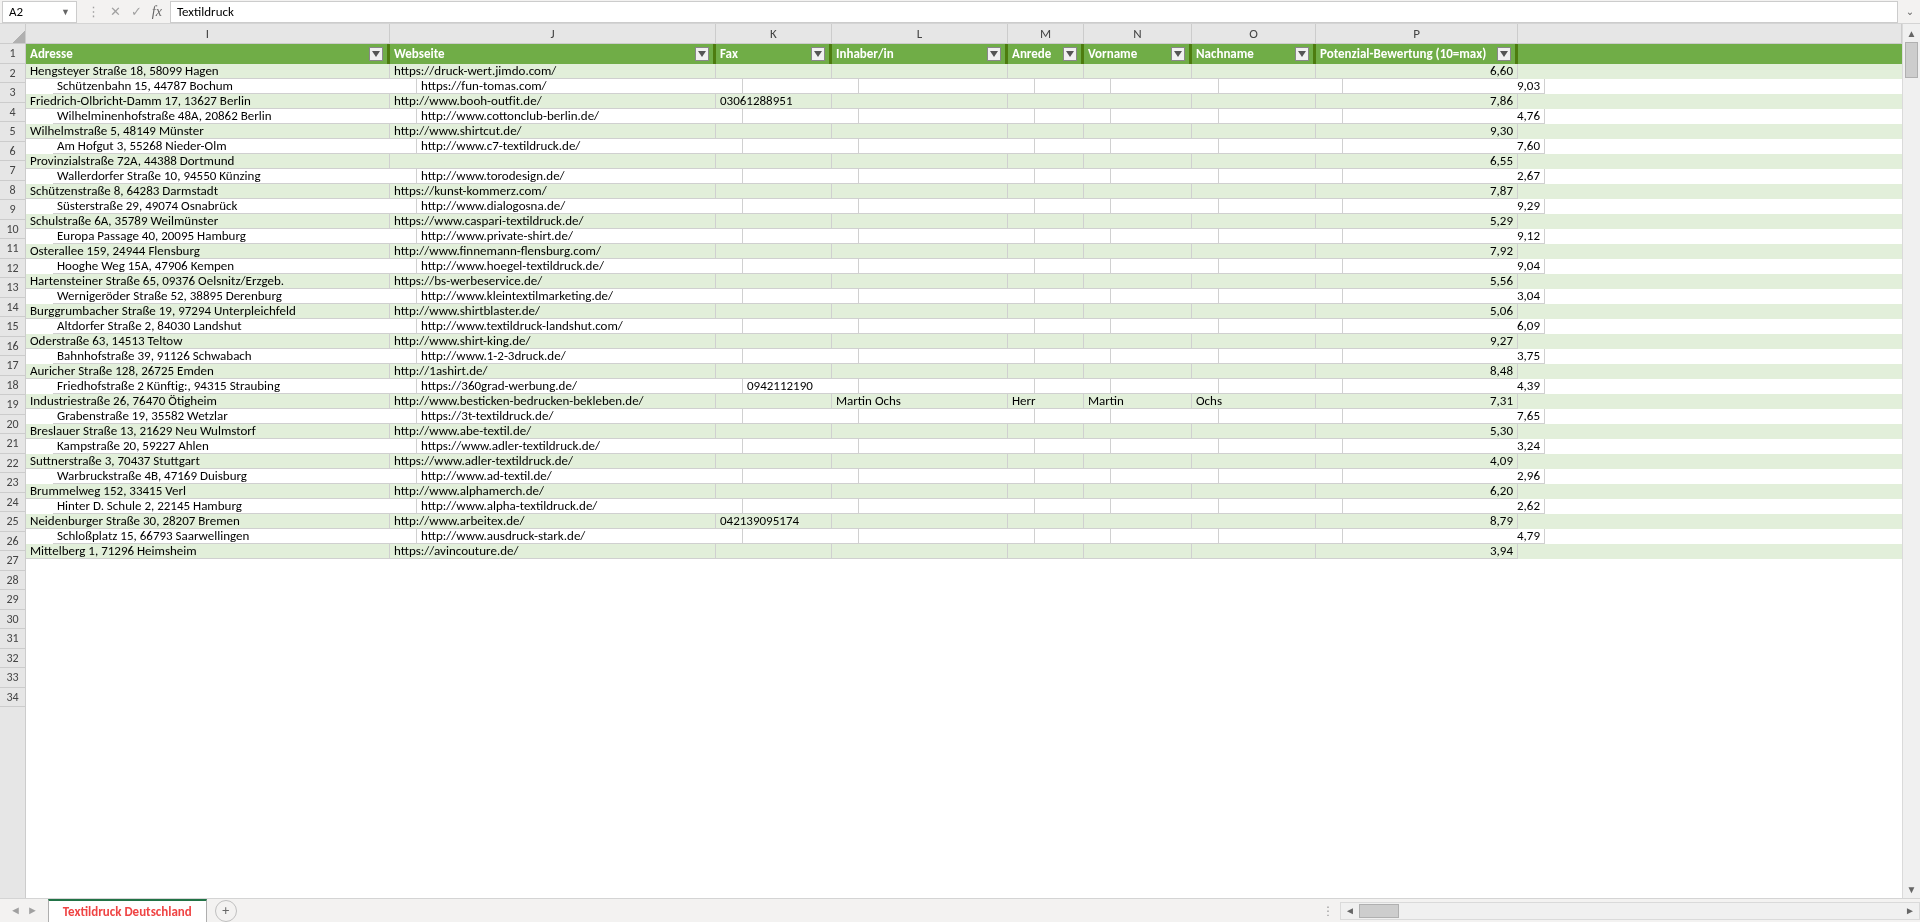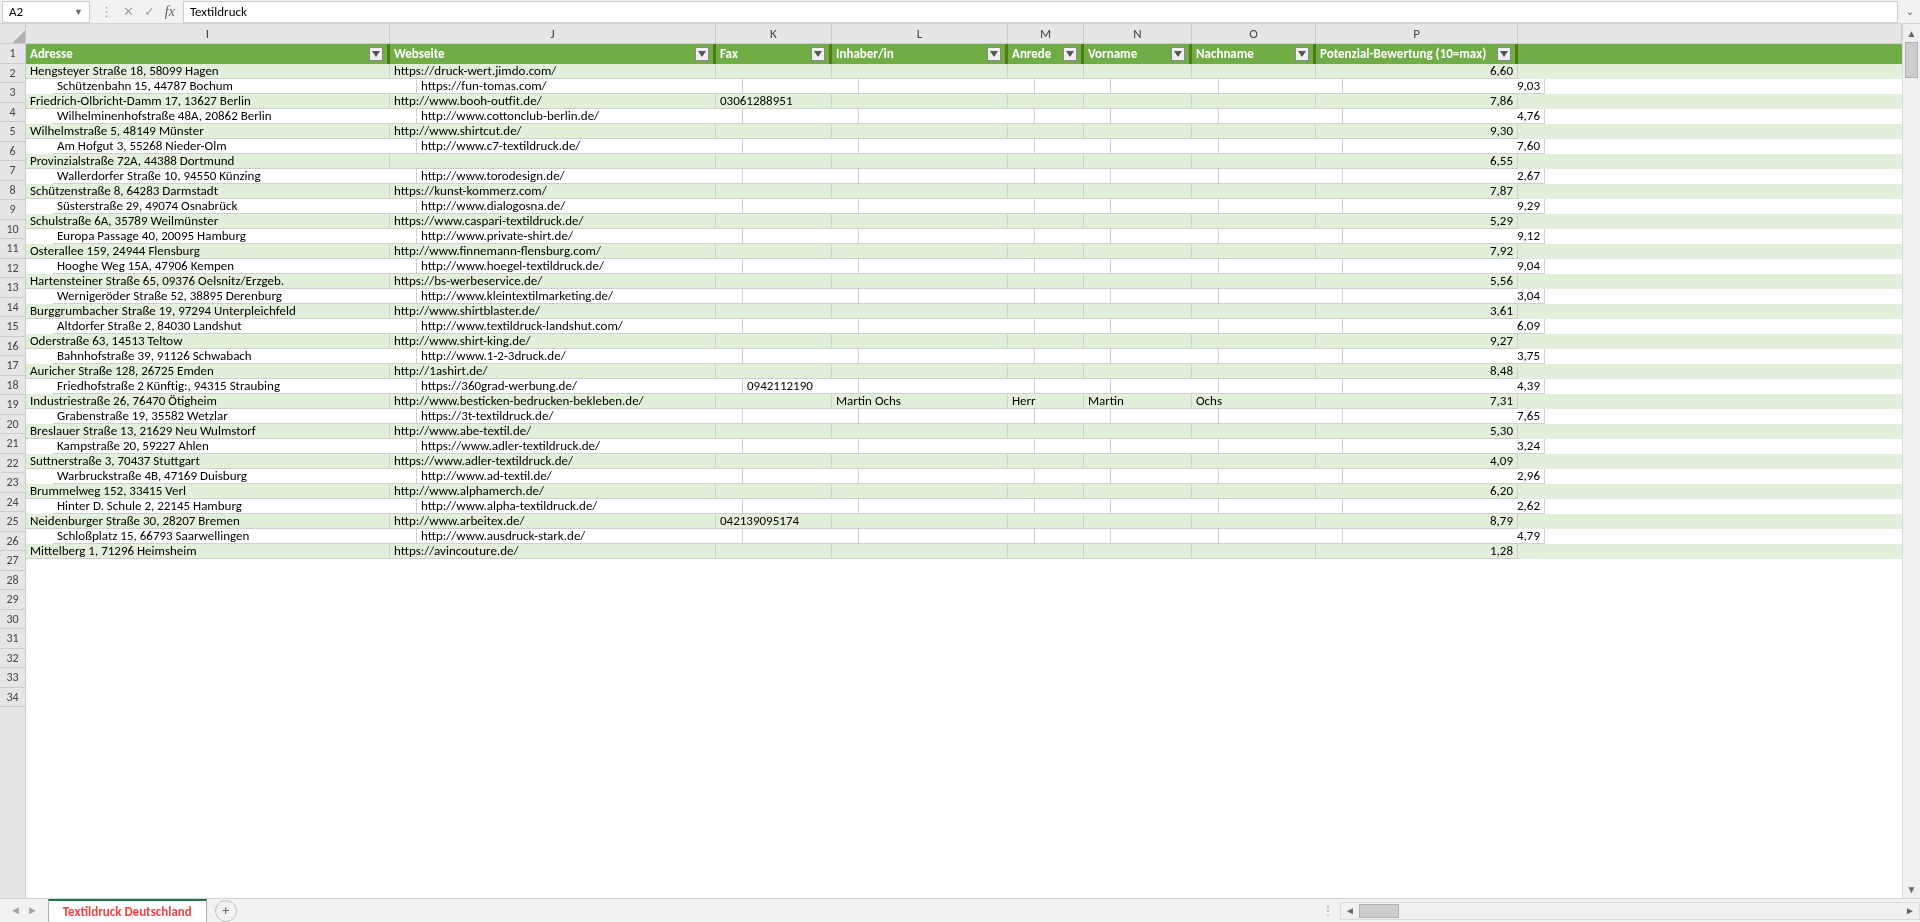--- a/index.html
+++ b/index.html
@@ -1,20 +1,20 @@
 <!DOCTYPE html>
 <html><head>
 <meta charset="utf-8">
 <style>
 * { margin: 0; padding: 0; box-sizing: border-box; }
 body { font-family: Calibri, Arial, sans-serif; font-size: 14px; background: #fff; overflow: hidden; user-select: none; }
 
 
 .fbar { height: 24px; display: flex; align-items: center; border-bottom: 1px solid #d4d4d4; background: #f3f2f1; }
-.namebox { width: 88px; height: 22px; border: 1px solid #ccc; background: #fff; margin: 0 2px; padding: 0 6px; display: flex; align-items: center; justify-content: space-between; font-size: 13px; }
+.namebox { width: 75px; height: 22px; border: 1px solid #ccc; background: #fff; margin: 0 2px; padding: 0 6px; display: flex; align-items: center; justify-content: space-between; font-size: 13px; }
 .namebox .dd { font-size: 9px; color: #666; }
 .fbar .icons { display: flex; align-items: center; gap: 10px; padding: 0 8px; color: #a0a0a0; font-size: 13px; }
 .fx { font-style: italic; font-family: 'Times New Roman', serif; color: #666; font-size: 14px; }
 .fbar .finput { flex: 1; border: 1px solid #ccc; background: #fff; height: 22px; padding: 0 6px; display: flex; align-items: center; font-size: 13px; margin-right: 2px; }
 .fbar .expand { width: 20px; text-align: center; color: #666; font-size: 10px; }
 
 
 .grid-wrap { position: absolute; top: 24px; left: 0; right: 0; bottom: 24px; overflow: hidden; }
 .corner { position: absolute; top: 0; left: 0; width: 26px; height: 20px; background: #e6e6e6; border-right: 1px solid #ccc; border-bottom: 1px solid #ccc; background-image: linear-gradient(135deg, transparent 50%, #b0b0b0 50%); background-size: 12px 12px; background-position: right bottom; background-repeat: no-repeat; }
 .colhdrs { position: absolute; top: 0; left: 26px; right: 18px; height: 20px; display: flex; background: #e6e6e6; border-bottom: 1px solid #ccc; }
@@ -360,21 +360,21 @@
         <div class="dcell c-P num">3,04</div>
       </div>
       <div class="drow even">
         <div class="dcell c-I">Burggrumbacher Straße 19, 97294 Unterpleichfeld</div>
         <div class="dcell c-J">http://www.shirtblaster.de/</div>
         <div class="dcell c-K"></div>
         <div class="dcell c-L"></div>
         <div class="dcell c-M"></div>
         <div class="dcell c-N"></div>
         <div class="dcell c-O"></div>
-        <div class="dcell c-P num">3,61</div>
+        <div class="dcell c-P num">5,06</div>
       </div>
       <div class="drow odd">
         <div class="dcell c-I">Altdorfer Straße 2, 84030 Landshut</div>
         <div class="dcell c-J">http://www.textildruck-landshut.com/</div>
         <div class="dcell c-K"></div>
         <div class="dcell c-L"></div>
         <div class="dcell c-M"></div>
         <div class="dcell c-N"></div>
         <div class="dcell c-O"></div>
         <div class="dcell c-P num">6,09</div>
@@ -520,21 +520,21 @@
         <div class="dcell c-P num">4,79</div>
       </div>
       <div class="drow even">
         <div class="dcell c-I">Mittelberg 1, 71296 Heimsheim</div>
         <div class="dcell c-J">https://avincouture.de/</div>
         <div class="dcell c-K"></div>
         <div class="dcell c-L"></div>
         <div class="dcell c-M"></div>
         <div class="dcell c-N"></div>
         <div class="dcell c-O"></div>
-        <div class="dcell c-P num">1,28</div>
+        <div class="dcell c-P num">3,94</div>
       </div>
     </div>
 
   <div class="vscroll">
     <div class="arrow">▲</div>
     <div class="thumb"></div>
     <div class="arrow" style="position:absolute;bottom:0;left:0;right:0">▼</div>
   </div>
 </div>
 

